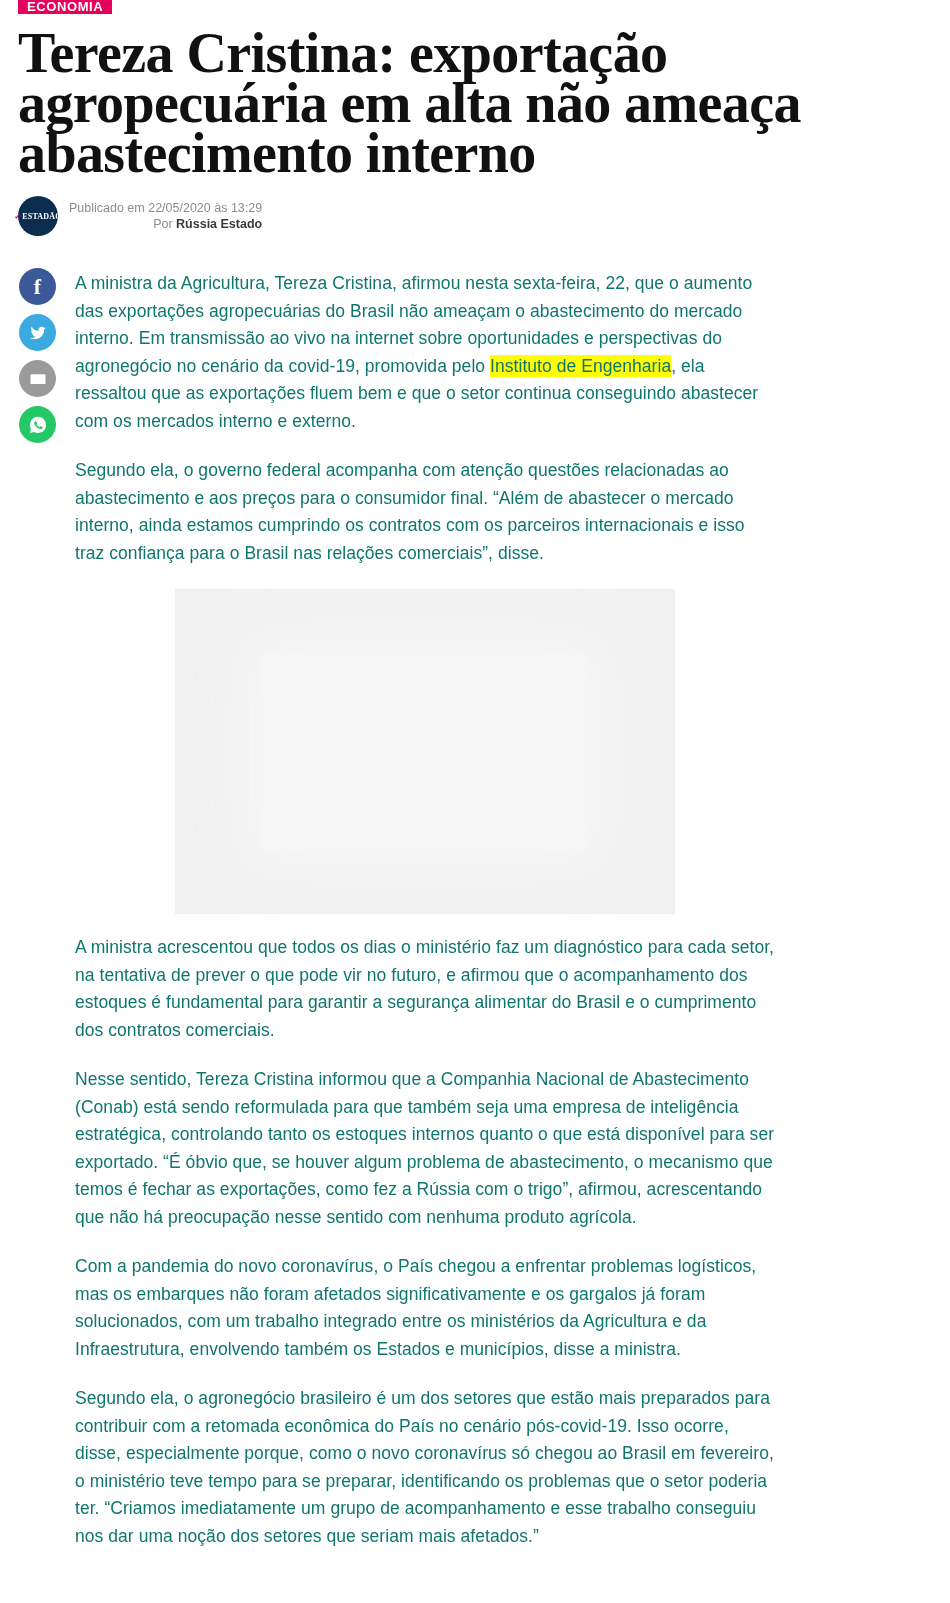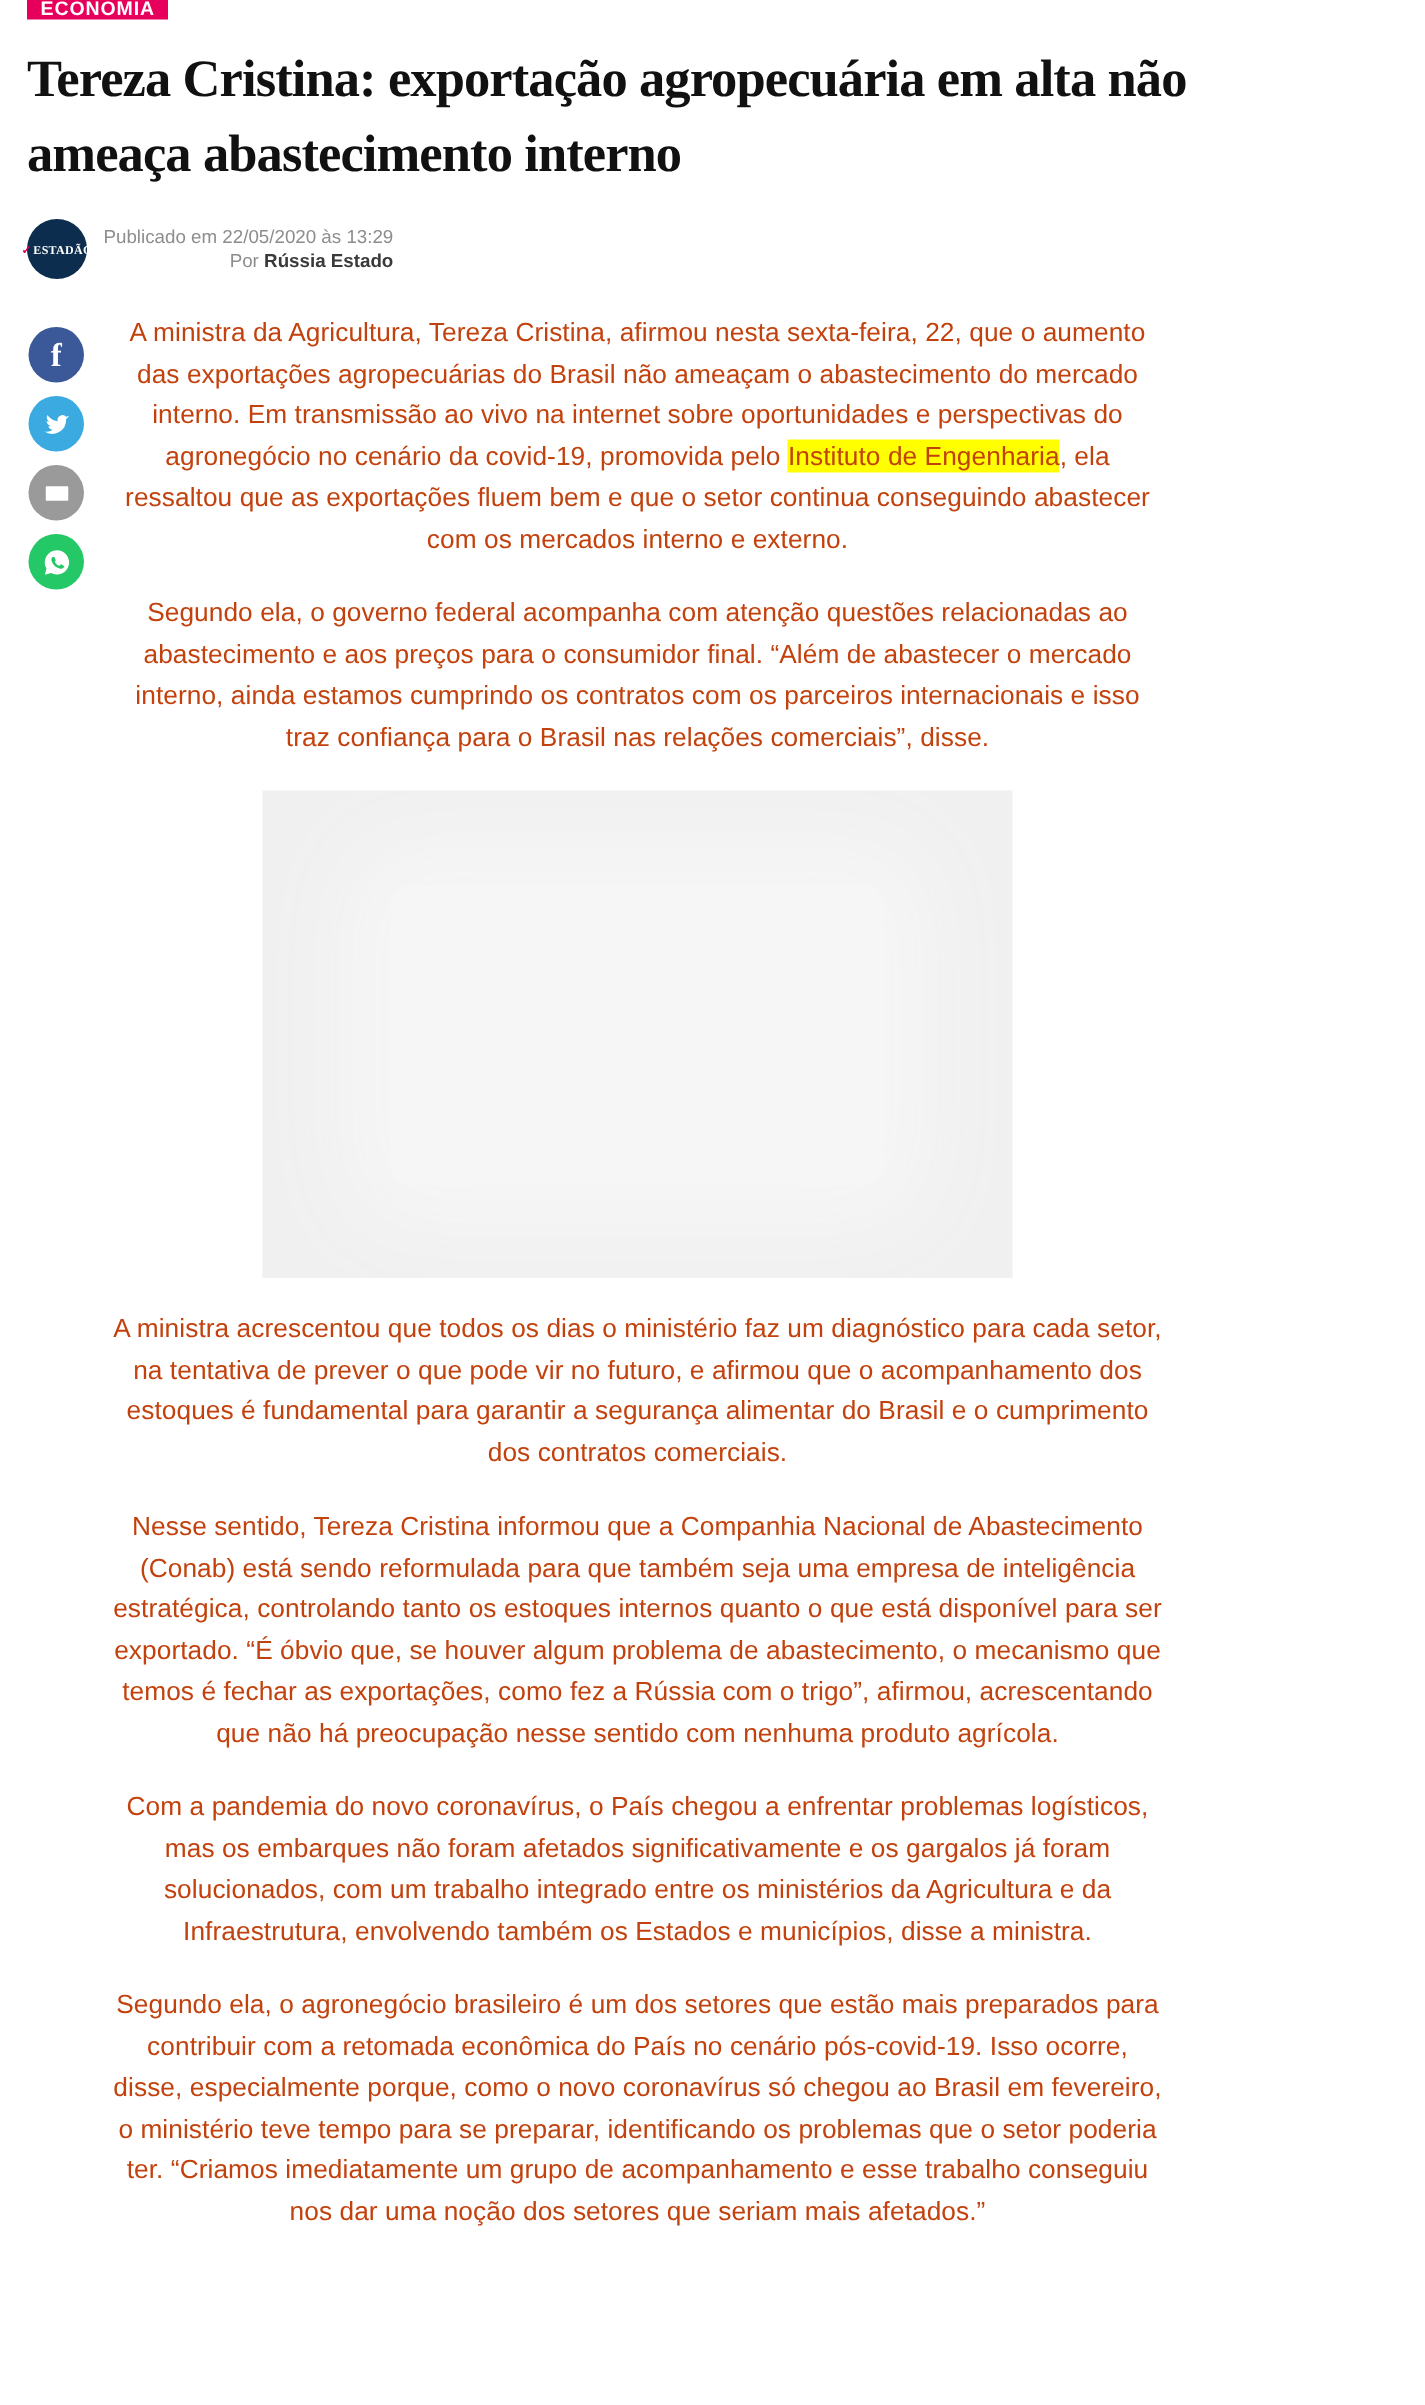--- a/index.html
+++ b/index.html
@@ -36,21 +36,21 @@
     position: relative;
     height: 10px;
     overflow: hidden;
     line-height: 13px;
   }
 
   
   h1.headline {
     font-family: "Liberation Serif", serif;
     font-weight: bold;
-    font-size: 35px;
+    font-size: 56px;
     line-height: 50px;
     letter-spacing: -0.6px;
     margin: 10px 18px 0 18px;
     color: #111111;
     width: 880px;
   }
 
   
   .byline {
     display: flex;
@@ -125,24 +125,23 @@
   .share-mail { background: #9a9a9a; }
   .share-wa { background: #25c866; }
 
   .article-col {
     width: 700px;
     flex: 0 0 700px;
   }
   .article-col p {
     font-size: 17.5px;
     line-height: 27.5px;
-    margin: 0 0 22px 0;
-    color: #c2410c;
+    margin: 12px 0 22px 0;
+    color: #0f766e;
     letter-spacing: 0.05px;
-    text-align: center;
   }
   .hl {
     background: #ffff00;
     padding: 1px 0;
   }
 
   
   .ad-block {
     margin: 4px 0 20px 0;
     width: 700px;

